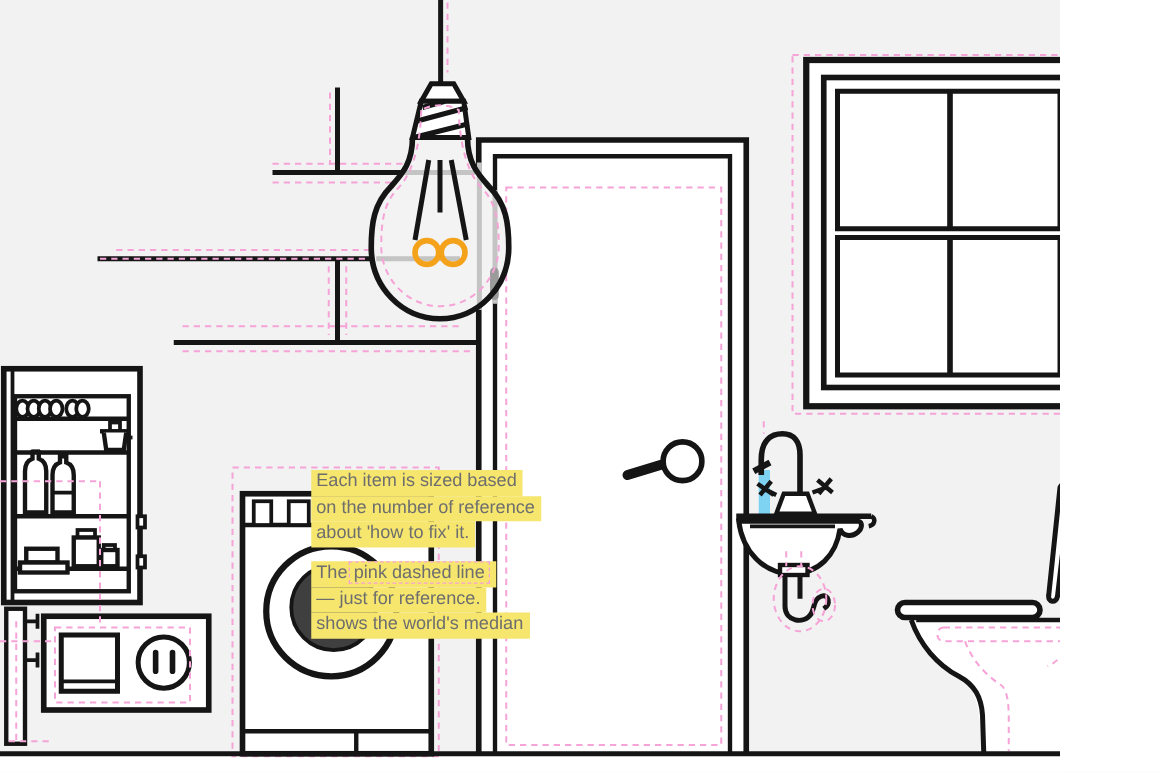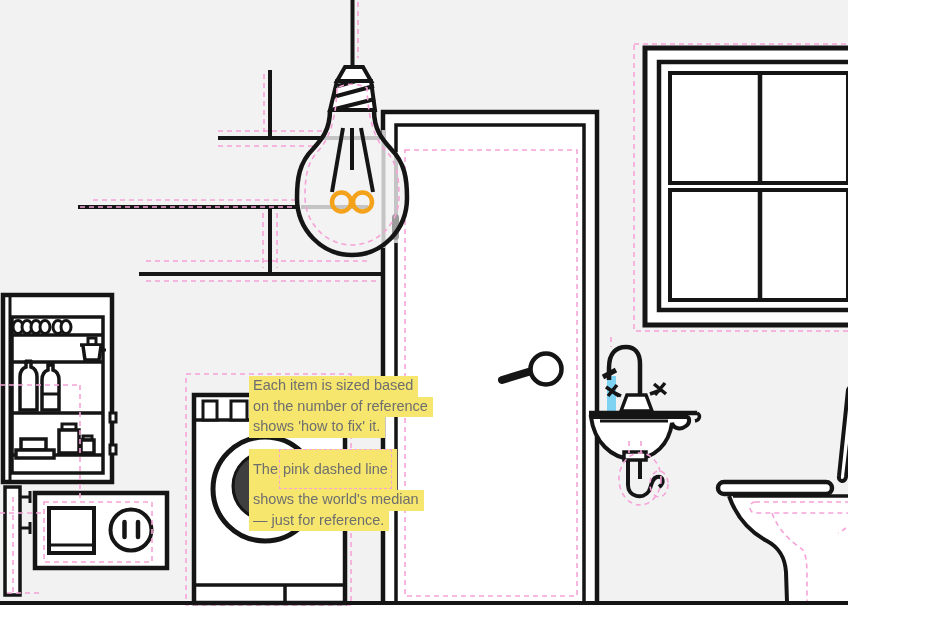--- a/index.html
+++ b/index.html
@@ -14,21 +14,21 @@
   .ln{stroke:var(--line);fill:none;}
   .lnf{stroke:var(--line);fill:var(--white);}
   .fillw{fill:var(--white);stroke:none;}
   .bulbfill{fill:#f3f3f3;stroke:none;}
   .pk{stroke:var(--pink);fill:none;stroke-width:1.6;stroke-dasharray:5 4;}
   .org{stroke:var(--orange);fill:none;}
   .gry{stroke:var(--gray);fill:none;}
   .caption{position:absolute;font-size:14.5px;line-height:19.5px;color:var(--captext);}
   .caption .row{white-space:nowrap;}
   .hl{background:var(--yellow);display:inline-block;padding:0 5px 1px 4px;}
-  .dashbox{border:1.5px dashed var(--pink);padding:11px 3px;margin-left:1px;display:inline-block;line-height:16px;}
+  .dashbox{border:1.5px dashed var(--pink);padding:0 3px;margin-left:1px;display:inline-block;line-height:16px;}
 </style>
 </head>
 <body>
 
 <div class="stage">
 <svg width="929" height="618" viewBox="0 0 929 618">
 
   <rect x="0" y="0" width="929" height="603" fill="var(--bg)"></rect>
   <rect x="0" y="603" width="929" height="15" fill="var(--white)"></rect>
 
@@ -181,21 +181,21 @@
       <path class="pk" d="M903 484 C906 525 906 565 903 601"></path>
     </g>
   </g>
 
   <line x1="0" y1="603" x2="929" y2="603" stroke="var(--line)" stroke-width="4"></line>
 </svg>
 
 <div class="caption" style="left:249px;top:376px;">
   <div class="row"><span class="hl">Each item is sized based</span></div>
   <div class="row"><span class="hl">on the number of reference</span></div>
-  <div class="row"><span class="hl">shows 'how to fix' it.</span></div>
+  <div class="row"><span class="hl">about 'how to fix' it.</span></div>
 </div>
 
 <div class="caption" style="left:249px;top:449px;">
   <div class="row"><span class="hl"><span>The</span><span class="dashbox">pink dashed line</span></span></div>
+  <div class="row"><span class="hl">— just for reference.</span></div>
   <div class="row"><span class="hl">shows the world's median</span></div>
-  <div class="row"><span class="hl">— just for reference.</span></div>
 </div>
 </div>
 
 </body></html>

